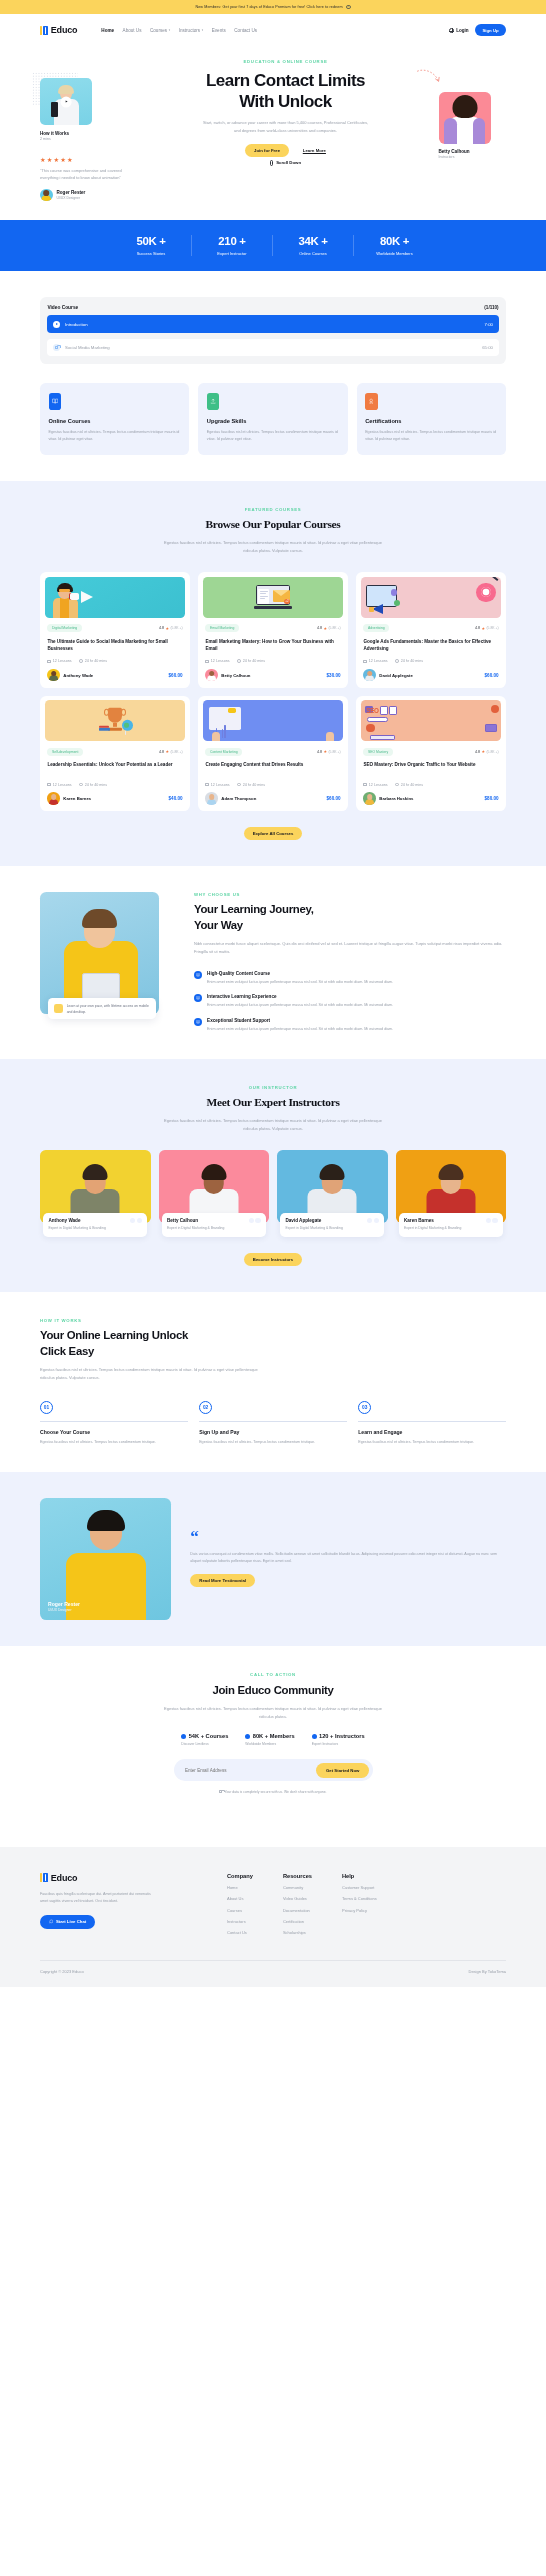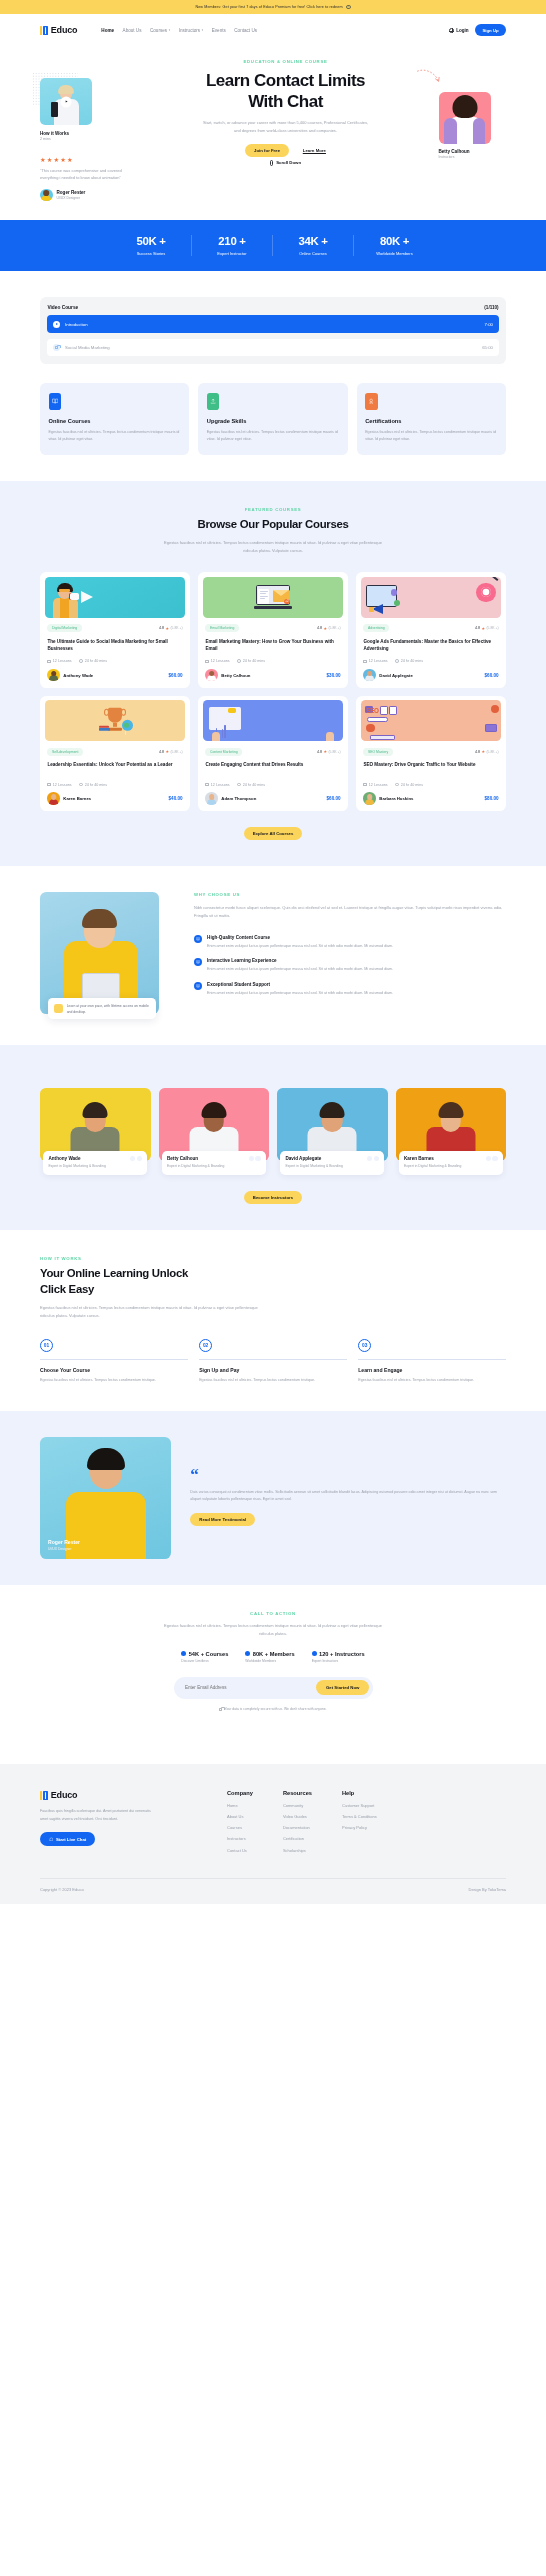--- a/index.html
+++ b/index.html
@@ -148,21 +148,21 @@
   .feat-row { display:flex; gap:9px; margin-top:19.3px; }
   .feat { flex:1; background:#eef2fd; border-radius:5.7px; padding:9.7px 8.5px 11.4px; }
   .feat-ic { width:12.5px;height:17px;border-radius:2.8px;display:flex;align-items:center;justify-content:center; }
   .feat-ic.blue{background:#1266f1;} .feat-ic.green{background:#3fbf87;} .feat-ic.orange{background:#f07b42;}
   .feat-ic svg { width:6.3px; height:6.3px; }
   .feat-t { font-size:5.7px; font-weight:700; margin-top:8px; }
   .feat-p { font-size:3.7px; color:#9aa0ab; line-height:2; margin-top:5.1px; }
 
   
   .sec-head { text-align:center; }
-  .sec-head .h2 { margin-top:5.1px; }
+  .sec-head .h2 { margin-top:5.1px;font-family:Liberation Serif, serif; }
   .sec-head .body-p { width:228px; margin:6.8px auto 0; text-align:center; }
   .cards { display:flex; gap:8px; margin-top:17px; }
   .cards.row2 { margin-top:8px; }
   .card { flex:1; background:#fff; border-radius:6.3px; padding:4.6px 4.6px 6.3px; }
   .card-img { height:41px; border-radius:4.6px; position:relative; overflow:hidden; }
   .card-body { padding:0 2.8px; }
   .meta-top { display:flex; align-items:center; justify-content:space-between; margin-top:6.3px; }
   .tag { background:#eaf8f1; color:#4cbb8d; font-size:3.4px; border-radius:56px; padding:2px 4.6px; }
   .rate { font-size:3.7px; color:#3a3d45; display:flex; align-items:center; gap:1.4px; }
   .rate .st { color:#f0743a; font-size:4px; }
@@ -393,21 +393,21 @@
           <div class="p-name">Roger Rester</div>
           <div class="p-role">UI/UX Designer</div>
         </div>
       </div>
     </div>
 
     <div class="hero-center">
       <div class="eyebrow">EDUCATION &amp; ONLINE COURSE</div>
       <h1 class="hero-h1">
         <span>Learn Contact Limits</span><br>
-        <span>With Chat</span>
+        <span>With Unlock</span>
       </h1>
       <p class="hero-p">Start, switch, or advance your career with more than 5,400 courses, Professional Certificates, and degrees from world-class universities and companies.</p>
       <div class="hero-cta">
         <button class="btn btn-yellow">Join for Free</button>
         <a href="#" class="link-underline">Learn More</a>
       </div>
       <div class="scroll-down">
         <span class="mouse"></span>
         <span>Scroll Down</span>
       </div>
@@ -815,20 +815,24 @@
             <span class="wi-tab"></span>
           </div>
       </div>
       <div class="why-cap">
         <span class="sq"></span>
         <p>Learn at your own pace, with lifetime access on mobile and desktop.</p>
       </div>
     </div>
     <div style="flex:1">
       <div class="eyebrow">WHY CHOOSE US</div>
+      <h2 class="h2">
+        <span>Your Learning Journey,</span><br>
+        <span>Your Way</span>
+      </h2>
       <p class="body-p">Nibh consectetur morbi fusce aliquet scelerisque. Quis dis orci eleifend vel at sed et. Laoreet tristique ut fringilla augue vitae. Turpis volutpat morbi risus imperdiet viverra odio. Fringilla sit ut mattis.</p>
       <div class="feat-list">
         <div class="fl-item">
           <span class="fl-ic">
               <svg viewBox="0 0 24 24" fill="none" stroke="#fff" stroke-width="2">
                 <path d="M2 4h7a3 3 0 013 3v13a2.5 2.5 0 00-2.5-2.5H2zM22 4h-7a3 3 0 00-3 3v13a2.5 2.5 0 012.5-2.5H22z"></path>
               </svg>
             </span>
           <div>
               <div class="fl-t">High-Quality Content Course</div>
@@ -857,20 +861,25 @@
               <div class="fl-p">Enim amet enim volutpat luctus ipsum pellentesque massa nisl sed. Sit ut nibh odio morbi diam. Mi euismod diam.</div>
             </div>
         </div>
       </div>
     </div>
   </div>
 </div>
 
 <div class="wrap sec bg-lav">
   <div class="inner">
+    <div class="sec-head">
+      <div class="eyebrow">OUR INSTRUCTOR</div>
+      <h2 class="h2">Meet Our Expert Instructors</h2>
+      <p class="body-p">Egestas faucibus nisl et ultricies. Tempus lectus condimentum tristique mauris id vitae. Id pulvinar a eget vitae pellentesque ridiculus platea. Vulputate cursus.</p>
+    </div>
     <div class="inst-grid">
       <div class="inst-item">
         <div class="inst-ph" style="background:#f2d230">
           <span class="ih-body" style="background:#7e8468"></span>
             <span class="ih-head" style="background:#e3a374"></span>
             <span class="ih-hair" style="background:#30241c"></span>
         </div>
         <div class="inst-meta">
           <div class="im-row">
             <span class="im-name">Anthony Wade</span>
@@ -988,20 +997,21 @@
       <div style="margin-top:9px">
         <button class="btn btn-yellow">Read More Testimonial</button>
       </div>
     </div>
   </div>
 </div>
 
 <div class="wrap sec cta">
   <div class="inner">
     <div class="eyebrow">CALL TO ACTION</div>
+    <h2 class="h2">Join Educo Community</h2>
     <p class="body-p" style="width:228px;margin:6.8px auto 0">Egestas faucibus nisl et ultricies. Tempus lectus condimentum tristique mauris id vitae. Id pulvinar a eget vitae pellentesque ridiculus platea.</p>
     <div class="cta-stats">
       <div class="cta-stat">
         <div class="v">
             <span class="dot"></span>
             <span>54K + Courses</span>
           </div>
         <div class="k">Discover Limitless</div>
       </div>
       <div class="cta-stat">

